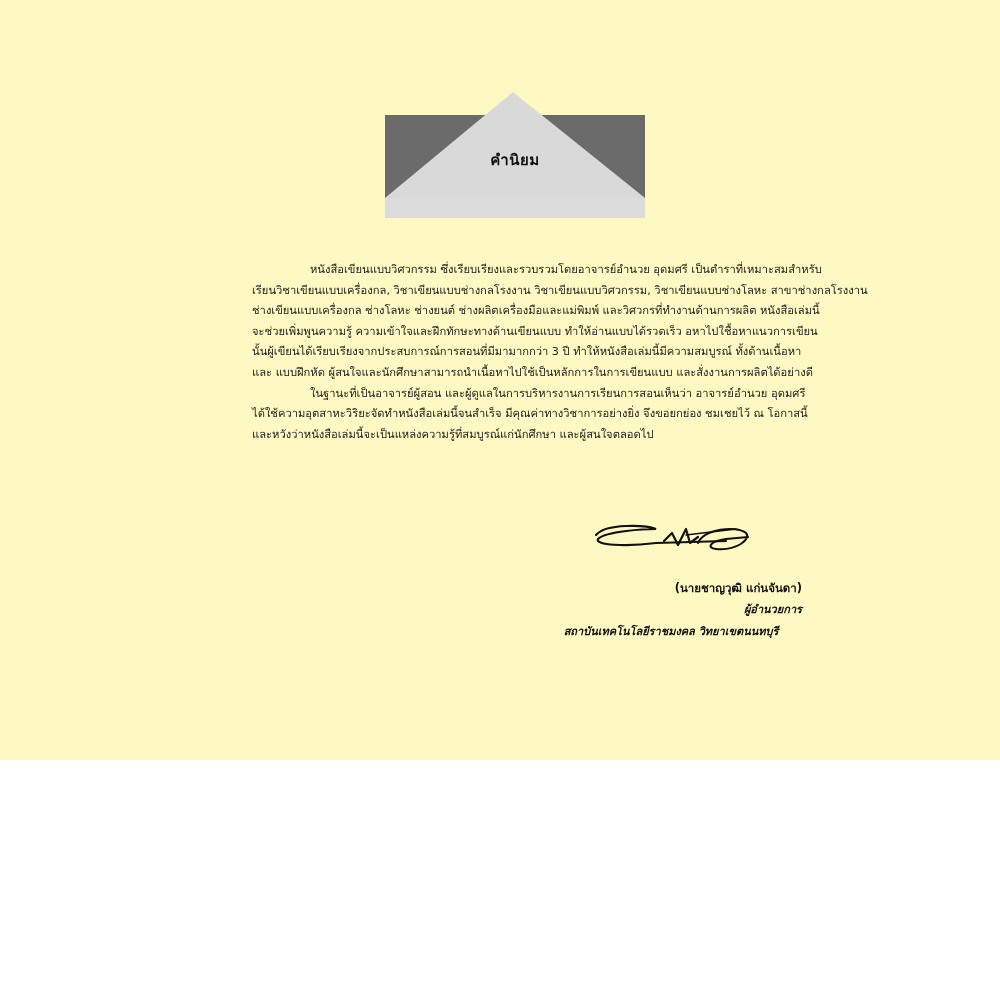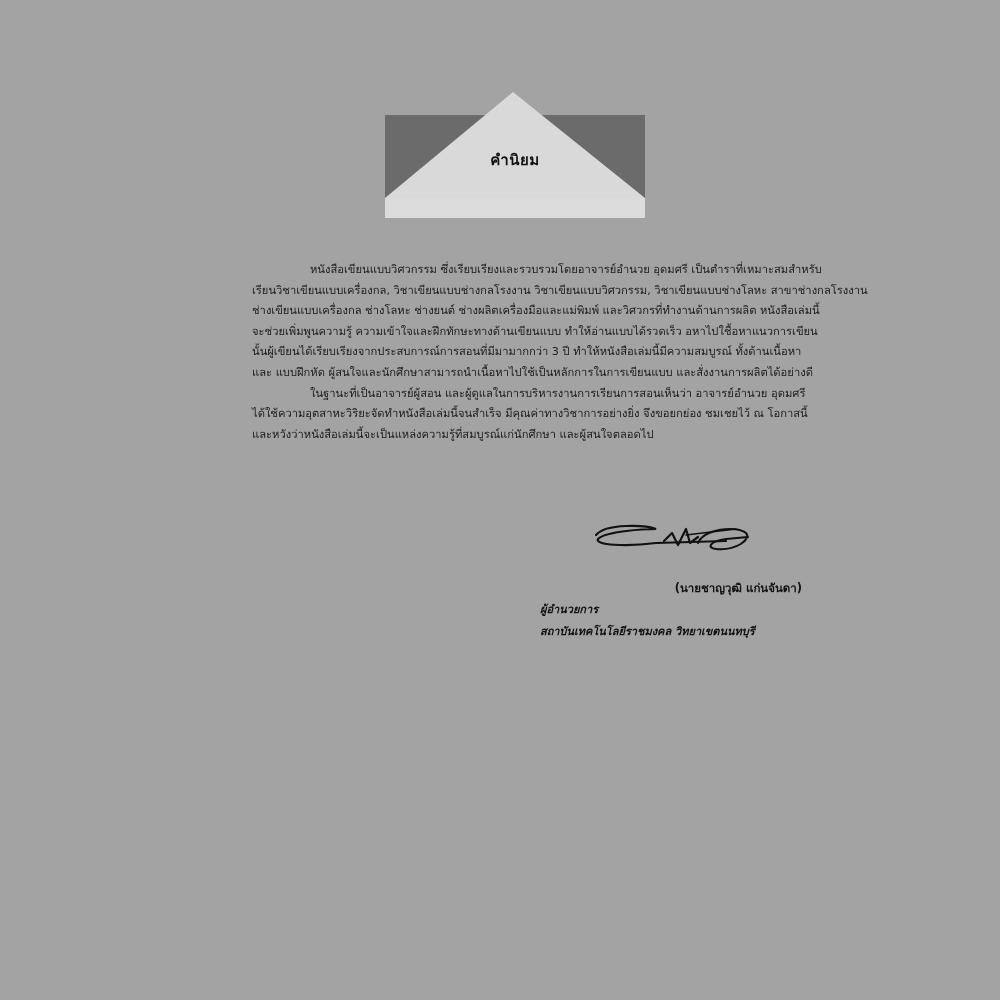--- a/index.html
+++ b/index.html
@@ -11,22 +11,22 @@
       width: 1000px;
       height: 1000px;
       position: relative;
       overflow: hidden;
       font-family: "DejaVu Sans", sans-serif;
       color: #1a1a1a;
     }
     .page {
       position: absolute;
       left: 0; top: 0;
-      width: 1000px; height: 1000px;
-      background: #a3a3a3;
+      width: 1000px; height: 760px;
+      background: #fef9c3;
     }
     
     .header-box {
       position: absolute;
       left: 385px;
       top: 90px;
       width: 260px;
       height: 128px;
     }
     .header-box svg {
@@ -81,29 +81,30 @@
     .sig-name {
       margin-top: 18px;
       text-align: right;
       font-size: 11.5px;
       font-weight: bold;
       color: #111;
       height: 22px;
       line-height: 22px;
     }
     .sig-title {
-      text-align: left;
+      text-align: right;
       font-size: 11px;
       font-weight: bold;
       font-style: italic;
       color: #111;
       height: 22px;
       line-height: 22px;
     }
     .sig-org {
+      text-align: center;
       font-size: 11px;
       font-weight: bold;
       font-style: italic;
       color: #111;
       height: 22px;
       line-height: 22px;
       white-space: nowrap;
     }
   </style>
 </head>

